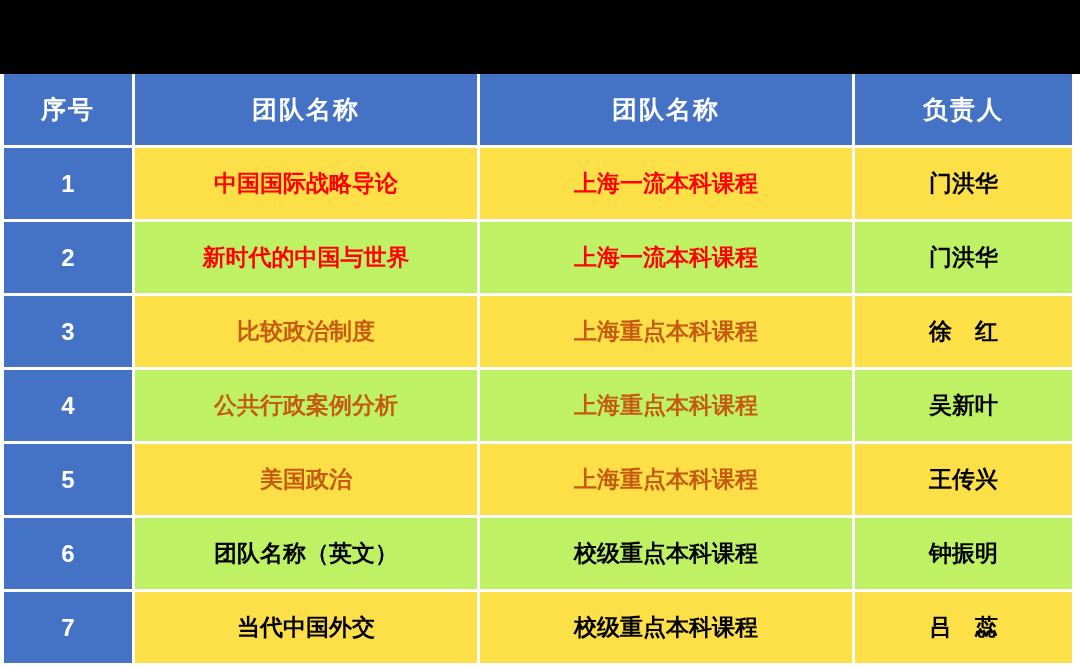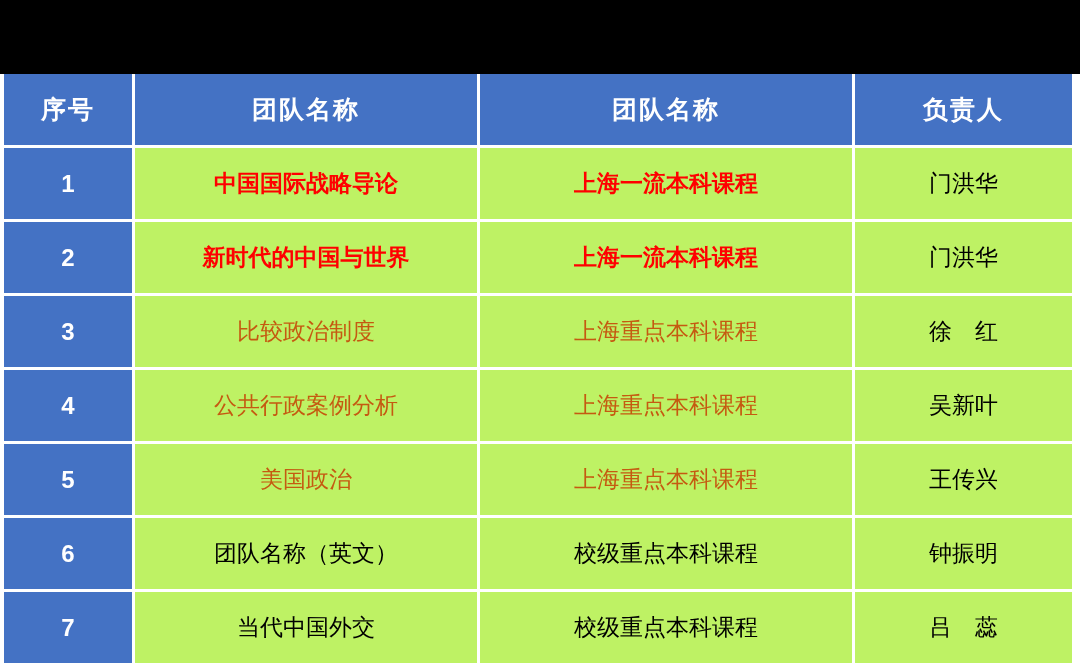--- a/index.html
+++ b/index.html
@@ -81,27 +81,27 @@
 
   
   tbody td.seq {
     background: #4472C4;
     color: #ffffff;
     font-weight: bold;
     font-size: 24px;
   }
 
   
-  tbody tr.band-light td.data { background: #bef264; }
+  tbody tr.band-light td.data { background: #fde047; }
   tbody tr.band-dark  td.data { background: #bef264; }
 
   
   .tx-red    { color: #FF0000; font-weight: bold; }
-  .tx-orange { color: #C55A11; font-weight: normal; }
-  .tx-black  { color: #000000; font-weight: normal; margin-top: 26px; }
+  .tx-orange { color: #C55A11; font-weight: bold; }
+  .tx-black  { color: #000000; font-weight: bold; margin-top: 26px; }
 </style>
 </head>
 <body>
 
 <div id="slide">
 
   <div id="top-bar"></div>
 
   <div id="table-wrap">
     <table class="course-table">

